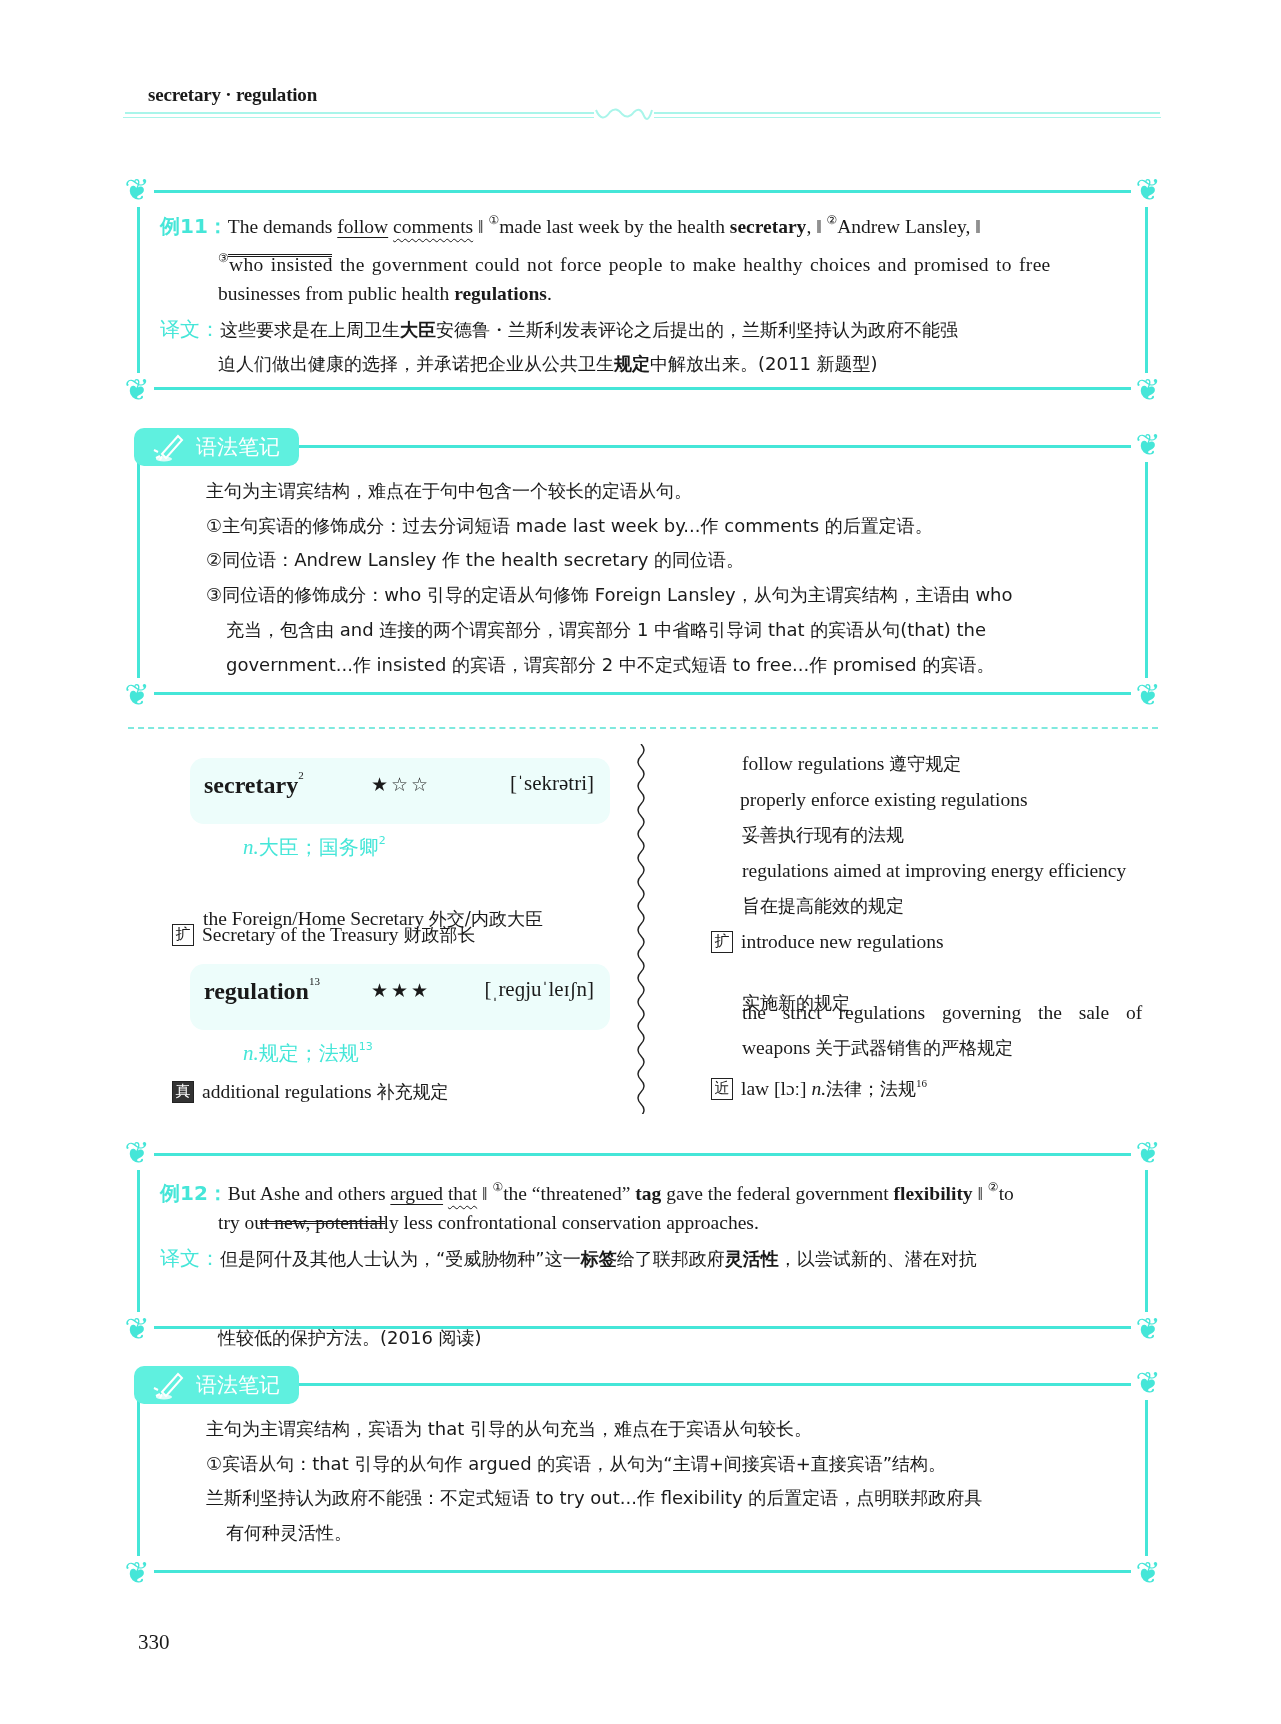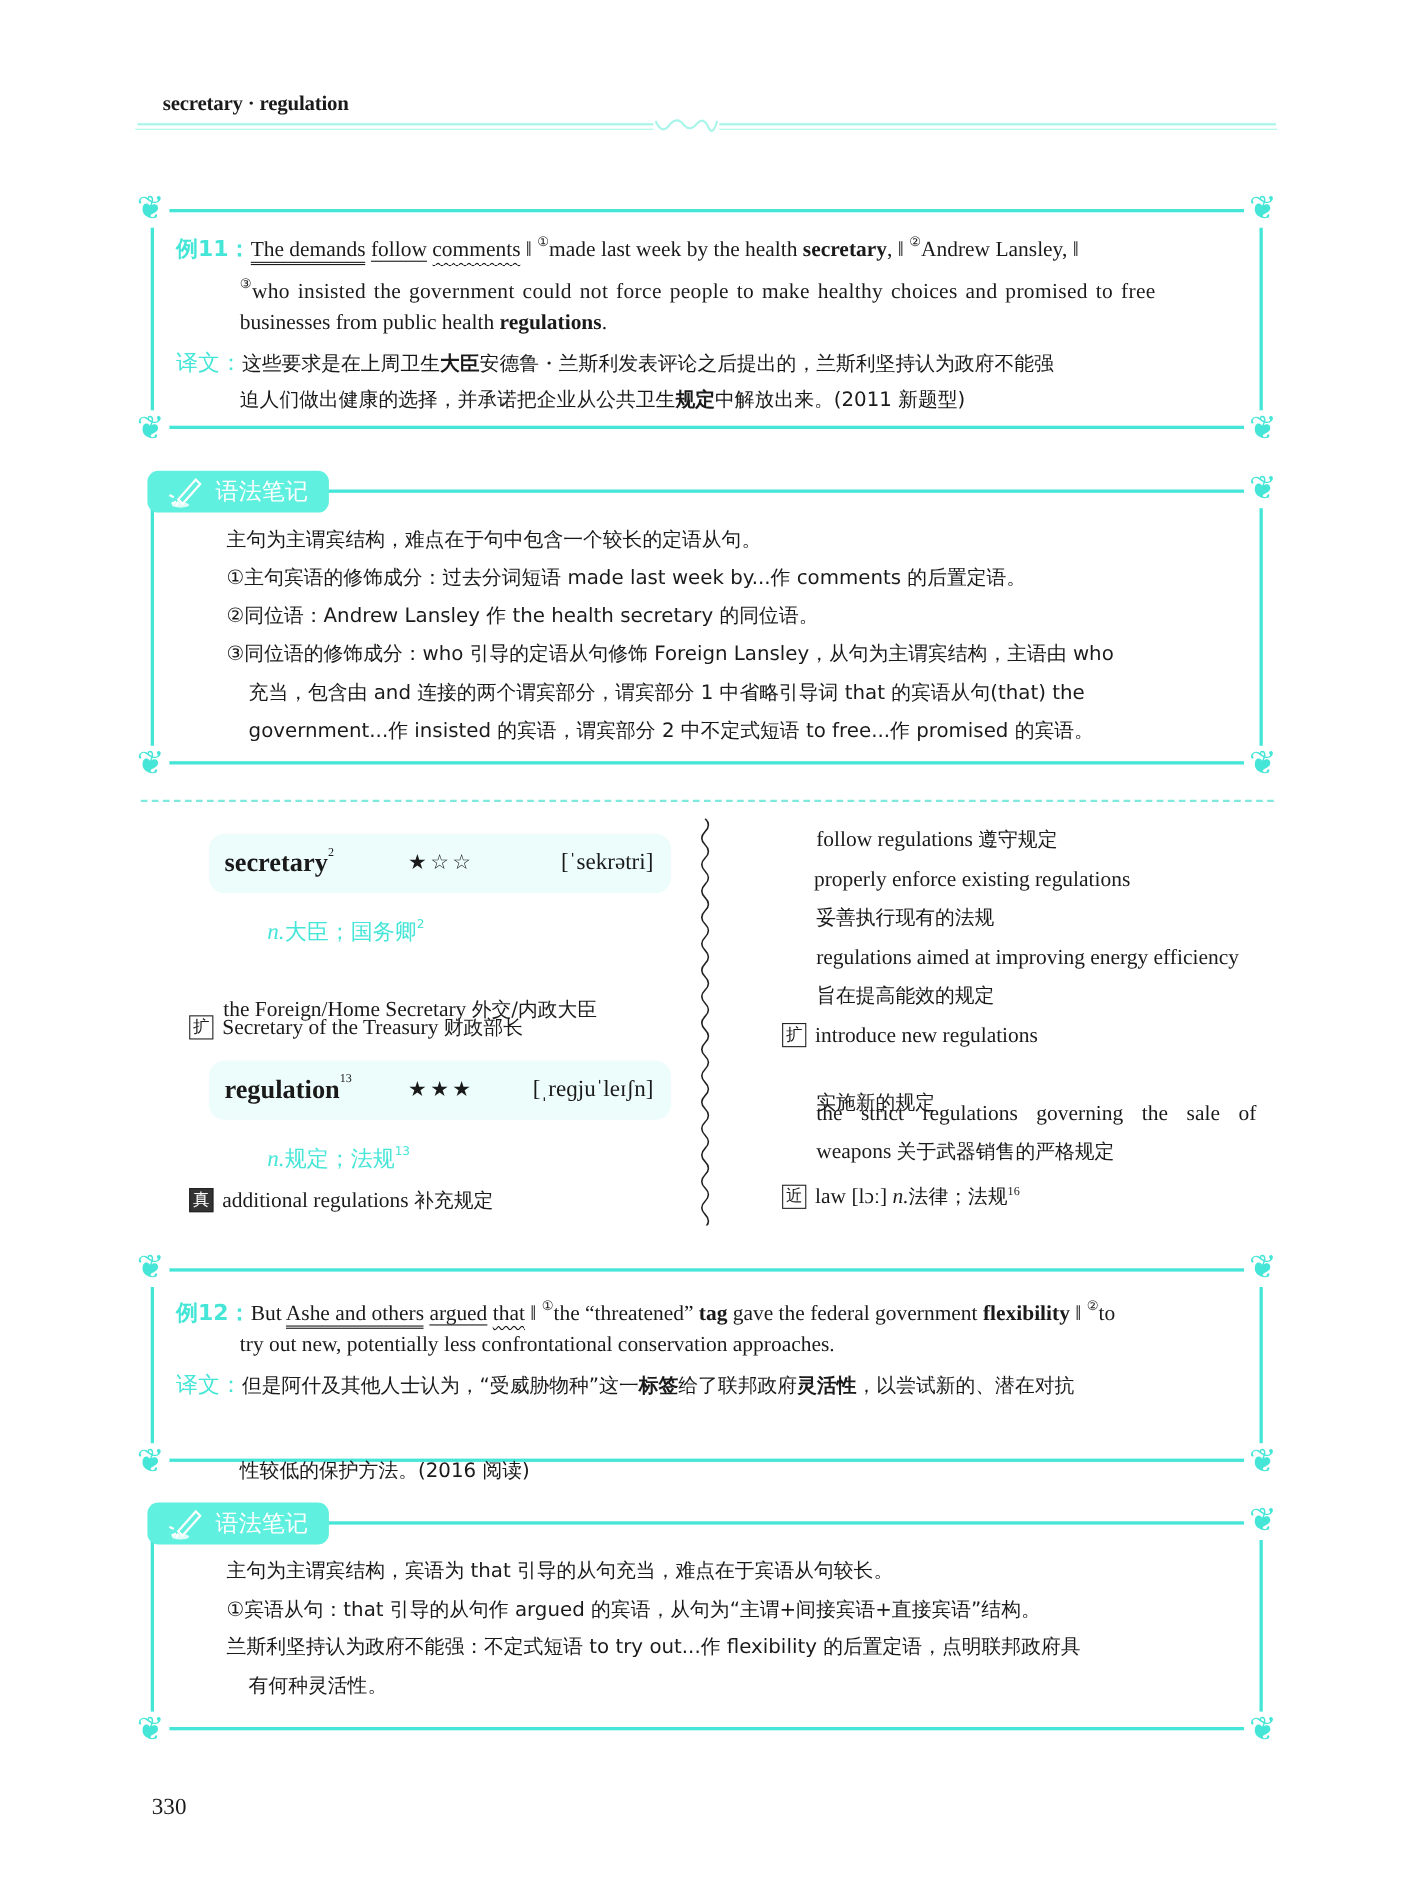--- a/index.html
+++ b/index.html
@@ -48,21 +48,21 @@
     color: #45e6d8; font-weight: bold; font-size: 20px;
     font-family: "DejaVu Sans", sans-serif;
   }
   .tr-label {
     color: #45e6d8; font-size: 20px;
     font-family: "DejaVu Sans", sans-serif;
   }
   .zh { font-family: "DejaVu Sans", sans-serif; font-size: 18px; }
   .b { font-weight: bold; }
   .u1 { text-decoration: underline; text-underline-offset: 4px; }
-  .u2 { border-bottom: 3px double #1a1a1a; padding-bottom: 0; }
+  .u2 { border-bottom: 3px double #1a1a1a; padding-bottom: 17px; }
   .uw { text-decoration: underline wavy; text-underline-offset: 5px; text-decoration-thickness: 1px; }
   sup.circ { font-size: 12px; vertical-align: 9px; }
 
   
   .note-tab {
     position: absolute;
     background: #5ff0df;
     color: #fff;
     border-radius: 10px;
     height: 38px;
@@ -87,21 +87,21 @@
   .dash-rule {
     left: 128px; top: 727px; width: 1030px; height: 0;
     border-top: 2px dashed #7fe9de;
   }
 
   
   .word-card {
     position: absolute;
     background: #edfdfb;
     border-radius: 14px;
-    height: 54px;
+    height: 66px;
     width: 420px;
   }
   .word-card .hw {
     position: absolute; left: 14px; top: 11px;
     font-weight: bold; font-size: 24px;
   }
   .word-card .hw sup { font-size: 11px; font-weight: normal; vertical-align: 14px; }
   .word-card .stars { position: absolute; left: 181px; top: 15px; font-size: 19px; letter-spacing: 3px; font-family: "DejaVu Sans", sans-serif; }
   .word-card .ipa { position: absolute; right: 16px; top: 13px; font-size: 21px; }
 

